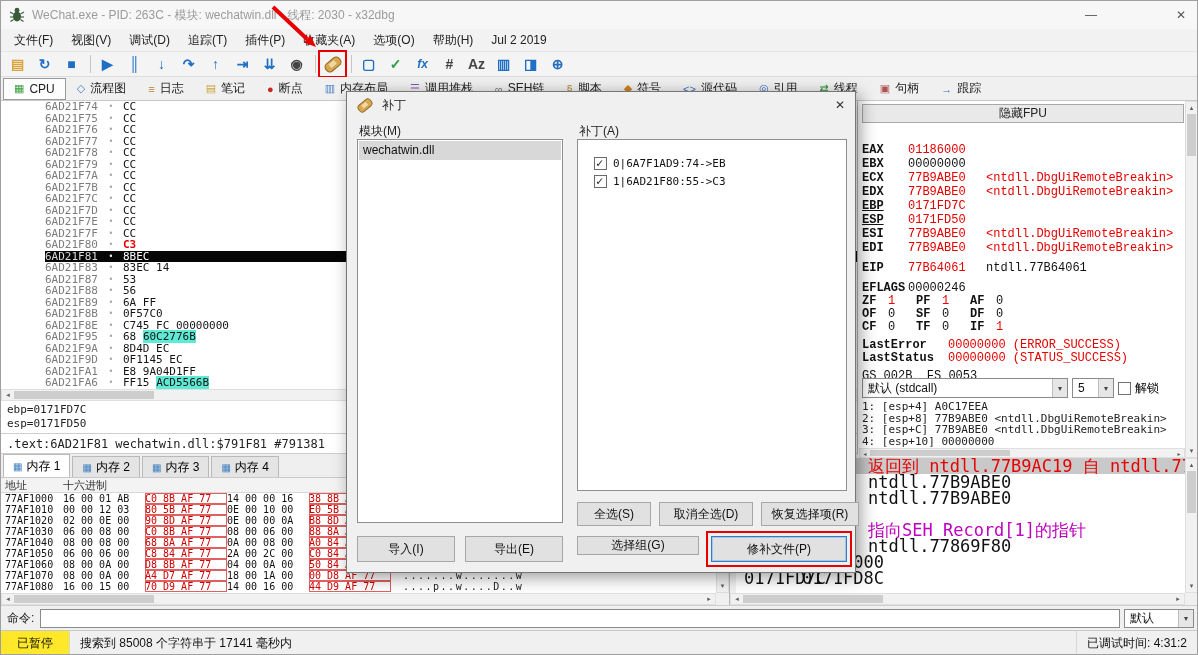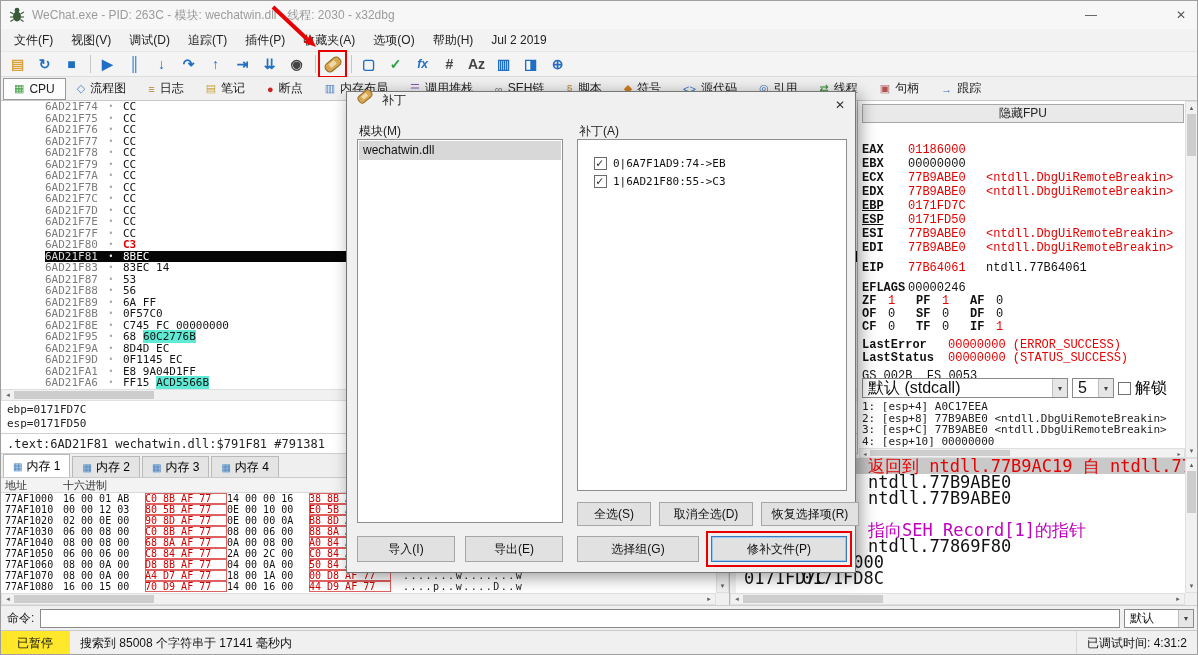--- a/index.html
+++ b/index.html
@@ -94,21 +94,21 @@
   .reg-name.u{text-decoration:underline}
   .reg-val{display:inline-block;min-width:78px}
   .red{color:#e60000}
   .reg-note{color:#e60000}
   .reg-note.blk{color:#111}
   .reg-gap{height:6px}
   .reg-gap.gap-s{height:5px}
   .flag-name{display:inline-block;width:26px;font-weight:bold}
   .flag-val{display:inline-block;width:28px}
   .lbl{display:inline-block;min-width:86px;font-weight:bold}
-  #callconv{position:absolute;left:861px;top:376px;width:322px;height:22px;display:flex;align-items:center;gap:4px;font-size:16px}
+  #callconv{position:absolute;left:861px;top:376px;width:322px;height:22px;display:flex;align-items:center;gap:4px;font-size:12px}
   .combo{height:20px;border:1px solid #8a8a8a;background:#fff;display:flex;align-items:center;padding-left:5px;color:#111}
   .combo .dd{margin-left:auto;width:15px;height:100%;background:#e6e6e6;border-left:1px solid #bdbdbd;display:flex;align-items:center;justify-content:center;font-size:8px;color:#444}
   .combo .dd::after{content:"▾"}
   #cc-select{width:206px}
   #cc-depth{width:42px}
   .chk{width:13px;height:13px;border:1px solid #707070;background:#fff;flex:none}
   #args{position:absolute;left:861px;top:400px;width:322px;height:46px;font-family:"DejaVu Sans Mono",monospace;font-size:11px;line-height:11.5px;white-space:pre;color:#222;overflow:hidden}
   #stack{position:absolute;left:735px;top:457px;width:455px;height:135px;background:#fff;font-family:"DejaVu Sans Mono",monospace;font-size:17px;overflow:hidden}
   .stack-row{height:16px;line-height:16px;display:flex;white-space:pre;color:#111}
   .stack-row.sel{background:#c9c9c9}
@@ -123,40 +123,40 @@
   #cmd-label{font-size:12px;margin:0 6px 0 3px;color:#222}
   #cmd-input{flex:1;height:19px;border:1px solid #8a8a8a;background:#fff;font-size:12px;padding:0 4px;font-family:"Liberation Sans",sans-serif}
   #cmd-dd{width:70px;height:19px;margin-left:4px;font-size:12px}
   #statusbar{position:absolute;left:0;top:629px;width:100%;height:26px;background:#f0f0f0;border-top:1px solid #c9c9c9;display:flex;align-items:stretch;font-size:12px;color:#111}
   #sb-state{width:68px;background:#ffe829;display:flex;align-items:center;justify-content:center}
   #sb-msg{display:flex;align-items:center;padding:0 10px;border-left:1px solid #d8d8d8}
   #sb-right{margin-left:auto;display:flex;align-items:center;padding:0 10px;border-left:1px solid #d8d8d8}
 
   
   #patch-dialog{position:absolute;left:345px;top:90px;width:510px;height:482px;background:#f0f0f0;border:1px solid #767676;box-shadow:4px 4px 16px rgba(0,0,0,.4);z-index:10}
-  .dlg-title{height:26px;display:flex;padding-left:10px;font-size:12px;color:#222}
+  .dlg-title{height:26px;display:flex;align-items:center;padding-left:10px;font-size:12px;color:#222}
   .dlg-title-text{margin-left:9px}
   .dlg-close{margin-left:auto;width:30px;height:26px;display:flex;align-items:center;justify-content:center;color:#333;font-size:12px}
   .dlg-label{position:absolute;font-size:12px;color:#222}
   #lbl-modules{left:12px;top:31px}
   #lbl-patches{left:232px;top:31px}
   #mod-list{position:absolute;left:10px;top:47px;width:206px;height:384px;background:#fff;border:1px solid #8e8e8e;padding:1px;overflow:hidden}
   .mod-item{height:19px;line-height:19px;padding-left:4px;font-size:12px;color:#111}
   .mod-item.sel{background:#d8d8d8}
   #patch-list{position:absolute;left:230px;top:47px;width:270px;height:352px;background:#fff;border:1px solid #8e8e8e;padding:14px;overflow:hidden}
   .patch-item{height:18px;display:flex;align-items:center;font-family:"DejaVu Sans Mono",monospace;font-size:11px;color:#111}
   .checkbox{width:13px;height:13px;border:1px solid #6a6a6a;background:#fff;margin:0 6px 0 2px;position:relative;flex:none}
   .checkbox.checked::after{content:"✓";position:absolute;left:1px;top:-2px;font-size:12px;color:#1a1a1a}
   .dlg-btn{position:absolute;height:24px;background:#e1e1e1;border:1px solid #a6a6a6;font-size:12px;display:flex;align-items:center;justify-content:center;color:#111}
   #btn-select-all{left:230px;top:410px;width:74px}
   #btn-deselect{left:312px;top:410px;width:94px}
   #btn-restore{left:414px;top:410px;width:98px}
   #btn-import{left:10px;top:444px;width:98px;height:26px}
   #btn-export{left:118px;top:444px;width:98px;height:26px}
-  #btn-group{left:230px;top:444px;width:122px;height:26px}
+  #btn-group{left:230px;top:444px;width:122px;height:19px}
   #btn-patchfile{left:364px;top:444px;width:136px;height:26px;border:1px solid #3a79bd;box-shadow:inset 0 0 0 1px #9cc9ef}
   #dlg-anno{position:absolute;left:359px;top:439px;width:146px;height:36px;border:2px solid #e80000;pointer-events:none}
 
   
   .bandaid{width:16px;height:9px;background:#d8a74f;border:1px solid #93702c;border-radius:4px;transform:rotate(-40deg);position:relative;display:inline-block;flex:none}
   .bandaid::after{content:"";position:absolute;left:4px;top:1px;width:6px;height:4px;background:#eed9a6}
   .tb-btn .bandaid{transform:rotate(-40deg) scale(1.15)}
 
   
   #red-arrow{position:absolute;left:258px;top:0;z-index:30;pointer-events:none}

